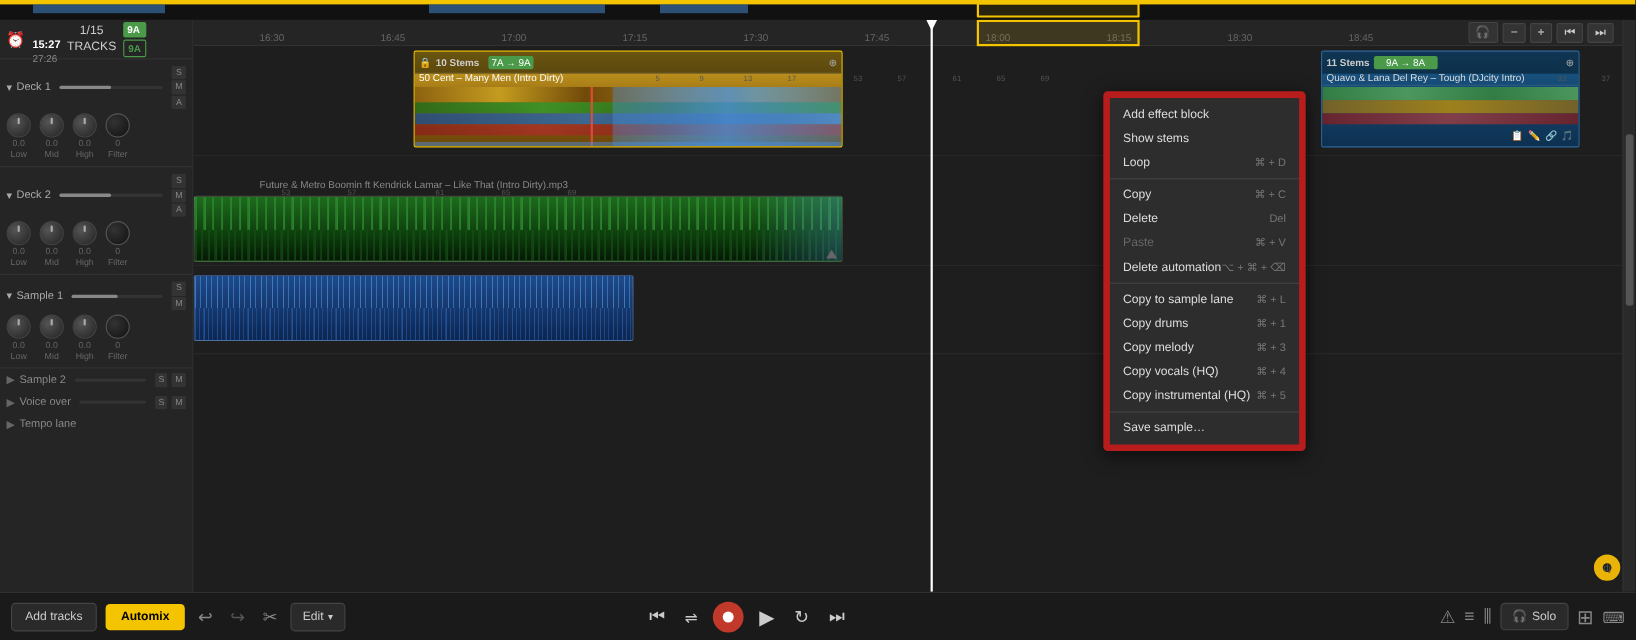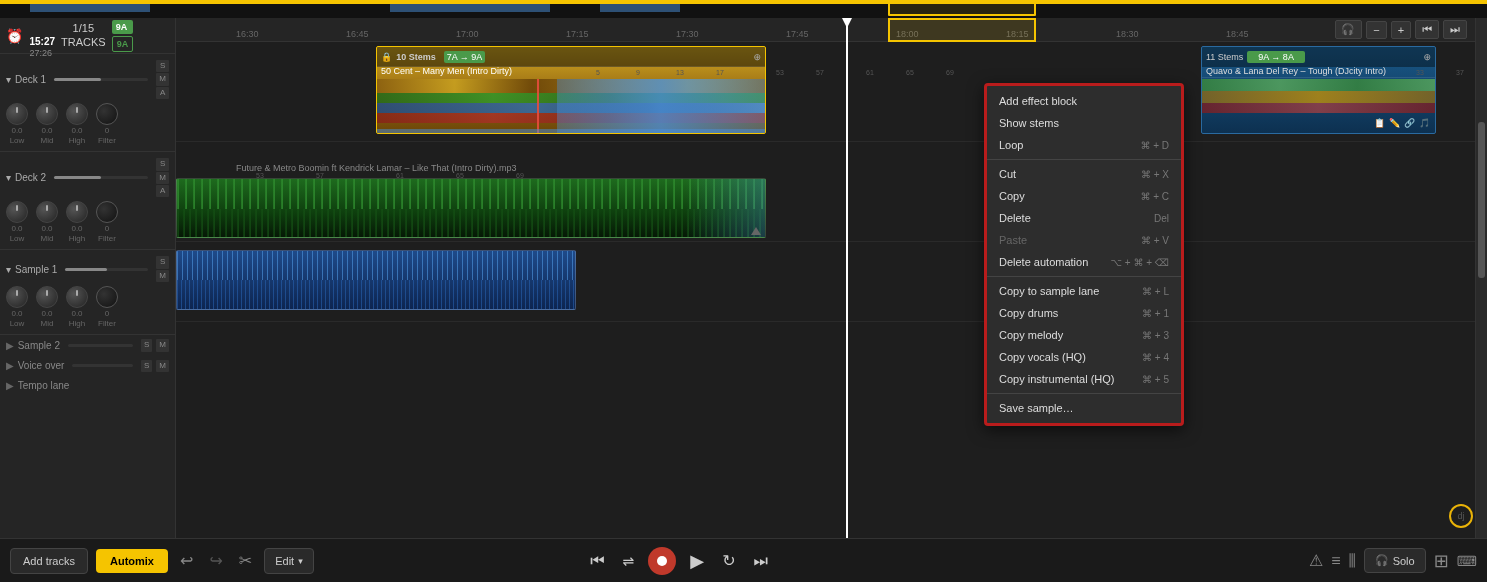--- a/index.html
+++ b/index.html
@@ -250,24 +250,24 @@
       position: absolute;
       border-radius: 2px;
       overflow: hidden;
       border: 1px solid rgba(255,255,255,0.2);
     }
 
     
     .context-menu {
       position: absolute;
       top: 65px;
-      left: 808px;
-      width: 200px;
+      left: 827px;
+      width: 184px;
       background: #2d2d2d;
-      border: 3px solid #b91c1c;
+      border: 6px solid #b91c1c;
       border-radius: 4px;
       padding: 4px 0;
       z-index: 1000;
       box-shadow: 0 4px 16px rgba(0,0,0,0.6);
     }
 
     .menu-item {
       display: flex;
       align-items: center;
       justify-content: space-between;
@@ -594,21 +594,21 @@
         <div style="position:absolute;top:0;left:180px;right:0;height:56px;background:linear-gradient(90deg,rgba(74,144,217,0.4) 0%,rgba(74,144,217,0.8) 50%,rgba(74,144,217,0.4) 100%);"></div>
 
         <div style="position:absolute;top:0;bottom:0;left:160px;width:2px;background:#e74c3c;opacity:0.9;"></div>
       </div>
 
       <div style="position:absolute;bottom:0;left:0;right:0;height:4px;background:rgba(74,144,217,0.5);"></div>
     </div>
 
     <div class="audio-clip" style="left:1025px;top:4px;width:235px;height:88px;background:linear-gradient(180deg,#1a5a8a 0%,#0d3050 100%);border-color:#2a6aa0;">
       <div style="position:absolute;top:0;left:0;right:0;height:20px;background:rgba(0,0,0,0.4);display:flex;align-items:center;padding:0 4px;gap:4px;">
-        <span style="font-size:9px;color:#ccc;font-weight:normal;">11 Stems</span>
+        <span style="font-size:9px;color:#ccc;font-weight:bold;">11 Stems</span>
         <span style="font-size:9px;background:#4a9a4a;color:#fff;padding:1px 11px;border-radius:2px;">9A → 8A</span>
         <span style="margin-left:auto;font-size:9px;color:#aaa;">⊕</span>
       </div>
       <div style="position:absolute;top:18px;left:0;right:0;height:14px;padding:1px 4px;font-size:9px;color:#ddd;overflow:hidden;text-overflow:ellipsis;white-space:nowrap;">Quavo &amp; Lana Del Rey – Tough (DJcity Intro)</div>
 
       <div style="position:absolute;top:30px;left:0;right:0;height:1px;background:rgba(255,255,255,0.1);"></div>
 
       <div style="position:absolute;top:32px;left:0;right:0;bottom:18px;overflow:hidden;">
         <div style="position:absolute;top:0;left:0;right:0;height:12px;background:linear-gradient(90deg,#3a8a3a,#5aaa5a,#3a8a3a,#5aaa5a);opacity:0.8;"></div>
         <div style="position:absolute;top:12px;left:0;right:0;height:12px;background:linear-gradient(90deg,#8a6a1a,#c0900a,#8a6a1a);opacity:0.8;"></div>
@@ -680,24 +680,20 @@
     </div>
     <div class="menu-item">
       <span>Show stems</span>
     </div>
     <div class="menu-item">
       <span>Loop</span>
       <span class="shortcut">⌘ + D</span>
     </div>
     <div class="menu-divider"></div>
     <div class="menu-item">
-      <span>Cut</span>
-      <span class="shortcut">⌘ + X</span>
-    </div>
-    <div class="menu-item">
       <span>Copy</span>
       <span class="shortcut">⌘ + C</span>
     </div>
     <div class="menu-item">
       <span>Delete</span>
       <span class="shortcut">Del</span>
     </div>
     <div class="menu-item disabled">
       <span>Paste</span>
       <span class="shortcut">⌘ + V</span>
@@ -729,21 +725,21 @@
     </div>
     <div class="menu-divider"></div>
     <div class="menu-item">
       <span>Save sample…</span>
     </div>
   </div>
 
   <div style="position:absolute;right:0;top:0;bottom:0;width:12px;background:#2a2a2a;border-left:1px solid #333;">
     <div style="position:absolute;top:20%;left:2px;right:2px;height:30%;background:#555;border-radius:3px;"></div>
 
-    <div style="position:absolute;bottom:10px;right:14px;width:24px;height:24px;border:2px solid #eab308;border-radius:50%;display:flex;align-items:center;justify-content:center;font-size:9px;color:#555;">dj</div>
+    <div style="position:absolute;bottom:10px;right:14px;width:24px;height:24px;border:8px solid #eab308;border-radius:50%;display:flex;align-items:center;justify-content:center;font-size:9px;color:#555;">dj</div>
   </div>
 
   <div style="position:absolute;top:2px;right:20px;display:flex;gap:4px;align-items:center;">
     <button style="background:#333;border:1px solid #444;color:#ccc;padding:2px 6px;border-radius:2px;font-size:11px;cursor:pointer;">🎧</button>
     <button style="background:#333;border:1px solid #444;color:#ccc;padding:2px 6px;border-radius:2px;font-size:11px;cursor:pointer;">−</button>
     <button style="background:#333;border:1px solid #444;color:#ccc;padding:2px 6px;border-radius:2px;font-size:11px;cursor:pointer;">+</button>
     <button style="background:#333;border:1px solid #444;color:#ccc;padding:2px 6px;border-radius:2px;font-size:11px;cursor:pointer;">⏮</button>
     <button style="background:#333;border:1px solid #444;color:#ccc;padding:2px 6px;border-radius:2px;font-size:11px;cursor:pointer;">⏭</button>
   </div>
 </div>

